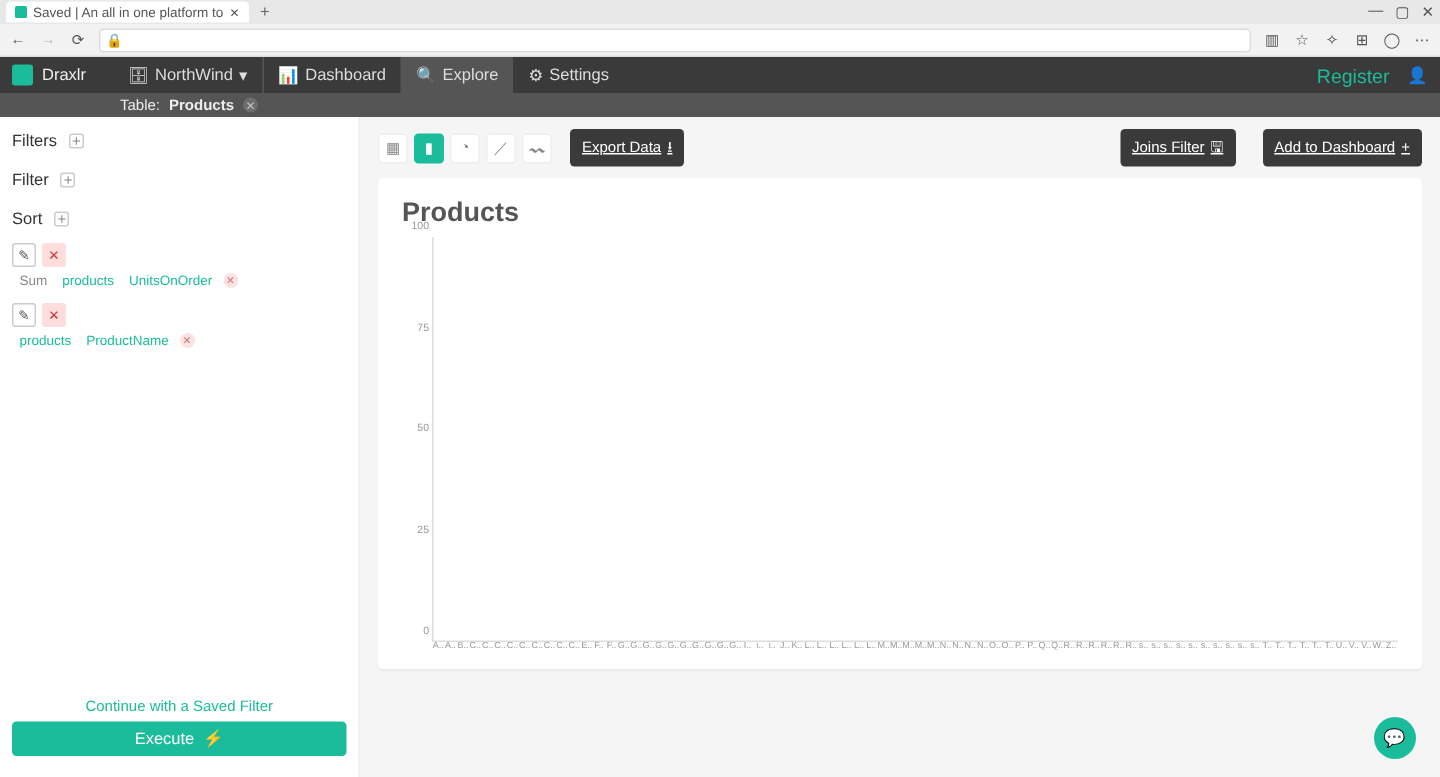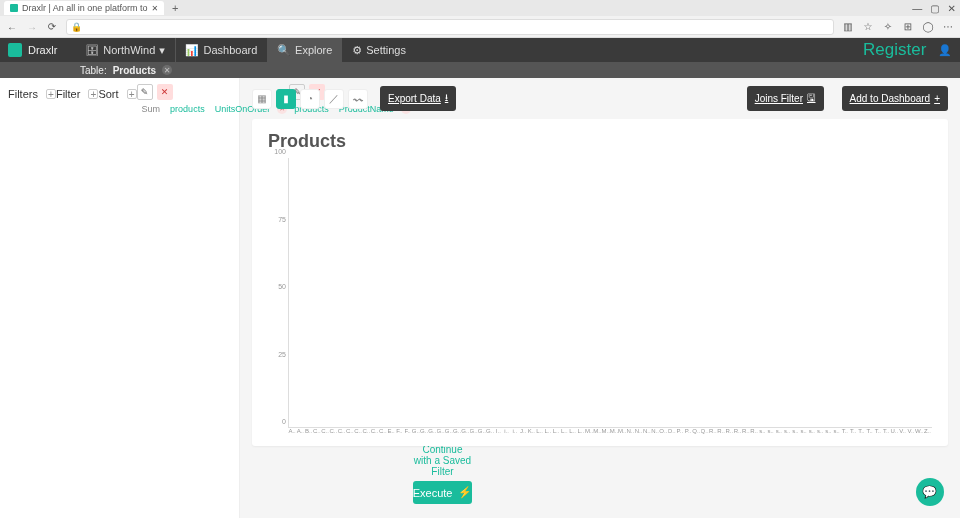--- a/index.html
+++ b/index.html
@@ -18,26 +18,26 @@
   .addr-field { flex: 1; display: flex; align-items: center; gap: 4px; background: #fff; border: 1px solid #ddd; border-radius: 3px; height: 16px; padding: 0 4px; font-size: 9px; color: #888; }
   .addr-right { display: flex; gap: 8px; align-items: center; }
 
   .topbar { height: 24px; background: #3a3a3a; color: #ddd; display: flex; align-items: center; padding: 0 8px; font-size: 11px; }
   .brand-square { width: 14px; height: 14px; background: #1abc9c; border-radius: 2px; margin-right: 6px; }
   .brand { font-weight: 500; margin-right: 18px; color:#eee;}
   .nav-item { display: flex; align-items: center; gap: 4px; padding: 0 10px; height: 100%; }
   .nav-item.active { background: #555; }
   .nav-item.dark { border-left: 1px solid #555;}
   .nav-right { margin-left: auto; display: flex; align-items: center; gap: 12px; }
-  .register { color: #1abc9c; font-size: 17px; }
+  .register { color: #1abc9c; font-size: 13px; }
 
   .tablebar { height: 16px; background: #555; color: #eee; font-size: 10px; display: flex; align-items: center; padding-left: 80px; gap: 6px; }
 
   .main { display: flex; height: calc(518px - 16px - 22px - 24px - 16px); }
-  .sidebar { width: 240px; background: #fff; border-right: 1px solid #eee; padding: 6px 8px; display: flex; }
+  .sidebar { width: 240px; background: #fff; border-right: 1px solid #eee; padding: 6px 8px; display: flex; flex-direction: column; }
   .sec-head { display: flex; align-items: center; font-size: 11px; color: #333; padding: 4px 0; font-weight: 500; }
   .sec-head .add { margin-left: 8px; font-size: 10px; color: #8a8a8a; border:1px solid #ccc; width:10px; height:10px; text-align:center; line-height:9px; border-radius:2px;}
   .section { margin-bottom: 6px; }
   .sec-with-actions { display:flex; align-items:center; }
   .sec-with-actions .title { flex:1; font-size:11px; color:#333; font-weight:500;}
   .rowact { width:16px; height:16px; display:flex; align-items:center; justify-content:center; font-size:9px; border-radius:2px;}
   .rowact.edit { border:1px solid #ccc; color:#555;}
   .rowact.del { background:#fdd; color:#c33; margin-left:4px;}
   .chipline { display:flex; gap:4px; padding:4px 2px; font-size:9px; }
   .chip { padding:0 3px; border-radius:2px; color:#777;}
@@ -71,21 +71,21 @@
 
   .chat-fab { position:absolute; right:16px; bottom:12px; width:28px; height:28px; border-radius:50%; background:#1abc9c; display:flex; align-items:center; justify-content:center; color:#fff;}
 </style>
 </head>
 <body>
 
 <div class="titlebar">
   <div class="tab-strip">
     <div class="tab">
       <span class="tabicon"></span>
-      <span>Draxlr | An all in one platform to</span>
+      <span>Saved | An all in one platform to</span>
       <span style="font-size:8px;">✕</span>
     </div>
     <div class="newtab">+</div>
   </div>
   <div class="win-controls">
     <span>—</span>
     <span>▢</span>
     <span>✕</span>
   </div>
 </div>

